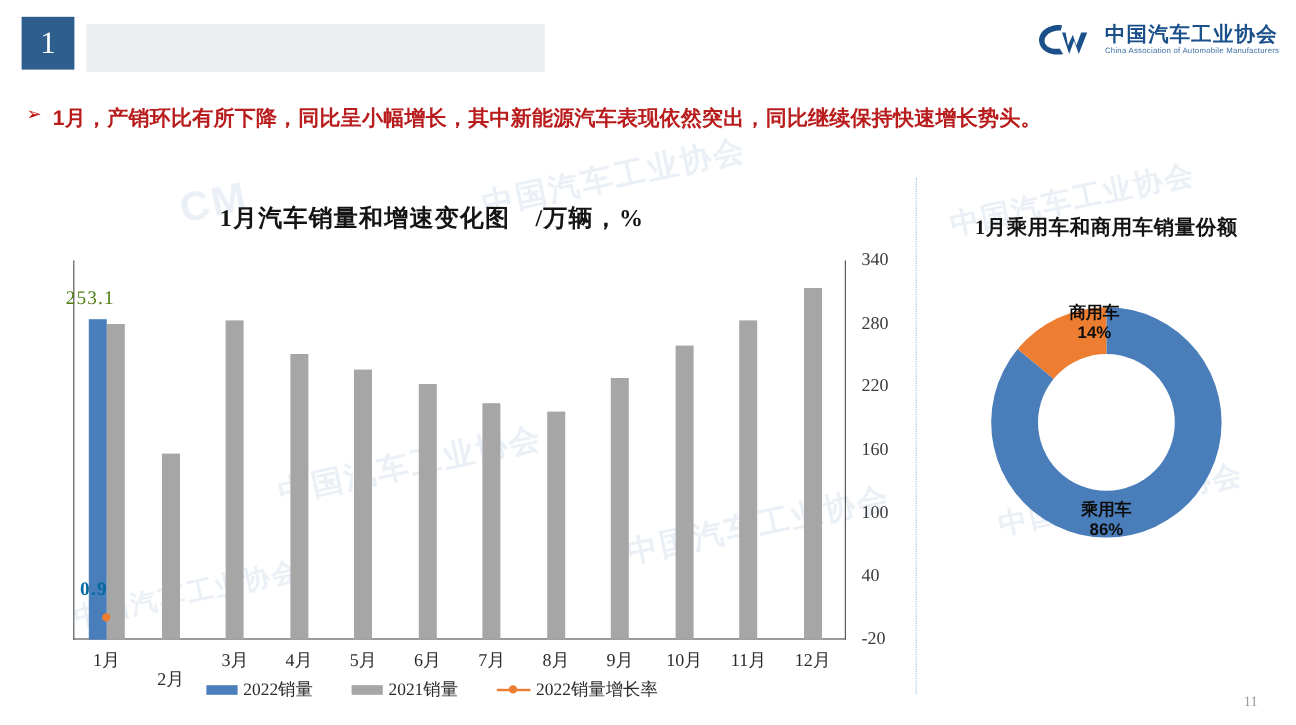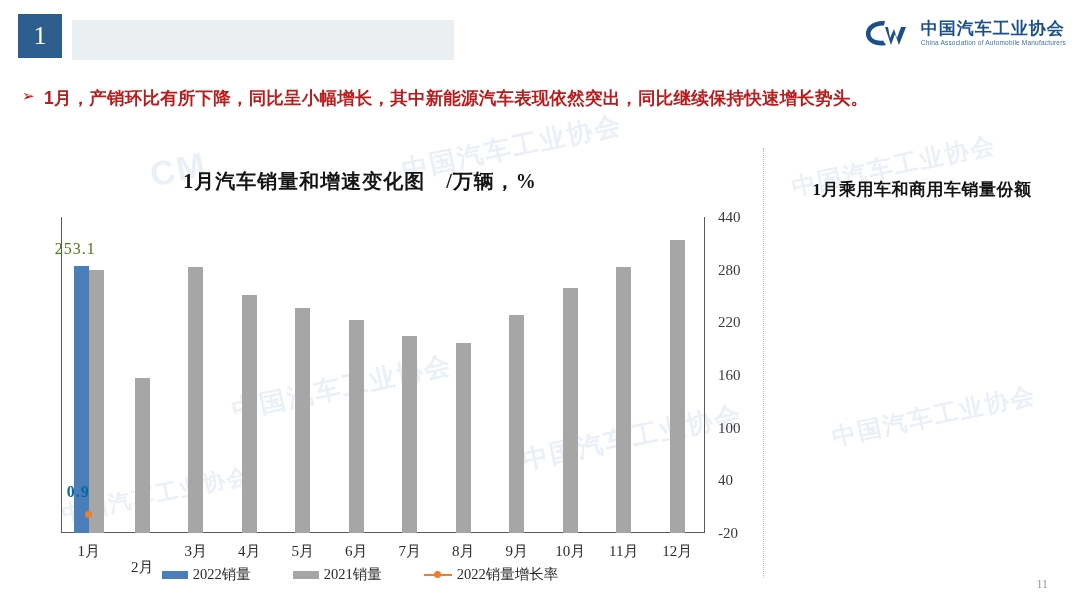--- a/index.html
+++ b/index.html
@@ -159,21 +159,21 @@
   }
   #growth-marker {
     position: absolute;
     width: 7px; height: 7px;
     border-radius: 50%;
     background: #ed7d31;
   }
 
   #bar-legend {
     position: absolute; left: 0; top: 415px; width: 720px;
-    display: flex; justify-content: center; align-items: center; gap: 42px;
+    display: flex; justify-content: center; align-items: center; gap: 32px;
   }
   .legend-item { display: flex; align-items: center; gap: 5px; }
   .legend-swatch { width: 26px; height: 8px; }
   .legend-line { position: relative; width: 28px; height: 8px; display: inline-block; }
   .legend-line::before {
     content: ""; position: absolute; left: 0; top: 3px;
     width: 28px; height: 2.4px; background: #ed7d31;
   }
   .legend-line::after {
     content: ""; position: absolute; left: 10px; top: 0.5px;
@@ -260,21 +260,21 @@
       <div class="axis-line" id="x-axis"></div>
 
       <div id="y-left-ticks"></div>
       <div id="y-right-ticks">
           <div class="ytick ytick-right" style="top: 309px;">-20</div>
           <div class="ytick ytick-right" style="top: 256.333px;">40</div>
           <div class="ytick ytick-right" style="top: 203.667px;">100</div>
           <div class="ytick ytick-right" style="top: 151px;">160</div>
           <div class="ytick ytick-right" style="top: 98.3333px;">220</div>
           <div class="ytick ytick-right" style="top: 45.6667px;">280</div>
-          <div class="ytick ytick-right" style="top: -7px;">440</div>
+          <div class="ytick ytick-right" style="top: -7px;">340</div>
         </div>
       <div id="bars-layer">
           <div class="bar bar-2022" style="left: 11.75px; width: 15px; height: 266.599px;"></div>
           <div class="bar bar-2021" style="left: 26.75px; width: 15px; height: 263.333px;"></div>
           <div class="bar bar-2021" style="left: 72.75px; width: 15px; height: 154.84px;"></div>
           <div class="bar bar-2021" style="left: 126.25px; width: 15px; height: 266.493px;"></div>
           <div class="bar bar-2021" style="left: 179.75px; width: 15px; height: 238.053px;"></div>
           <div class="bar bar-2021" style="left: 233.25px; width: 15px; height: 225.413px;"></div>
           <div class="bar bar-2021" style="left: 286.75px; width: 15px; height: 212.773px;"></div>
           <div class="bar bar-2021" style="left: 340.25px; width: 15px; height: 196.973px;"></div>
@@ -315,16 +315,33 @@
         </div>
         <div class="legend-item">
           <span class="legend-line"></span>
           <span class="legend-label">2022销量增长率</span>
         </div>
       </div>
   </div>
 
   <div id="donut-panel">
     <div id="donut-title">1月乘用车和商用车销量份额</div>
+    <div id="donut-wrap">
+      <svg viewBox="0 0 244 244" width="244" height="244">
+        <g id="donut-slices">
+            <path d="M 122 122 L 122 26 A 96 96 0 1 1 48.03072869352425 60.80729698412576 Z" fill="#4a7ebb"></path>
+            <path d="M 122 122 L 48.03072869352425 60.80729698412576 A 96 96 0 0 1 121.99999999999999 26 Z" fill="#ed7d31"></path>
+          </g>
+        <circle cx="122" cy="122" r="57" fill="#ffffff"></circle>
+      </svg>
+      <div class="donut-label" id="label-commercial">
+        <span>商用车</span><br>
+        <span>14%</span>
+      </div>
+      <div class="donut-label" id="label-passenger">
+        <span>乘用车</span><br>
+        <span>86%</span>
+      </div>
+    </div>
   </div>
 
   <div id="page-number">11</div>
 </div>
 
 </body></html>

